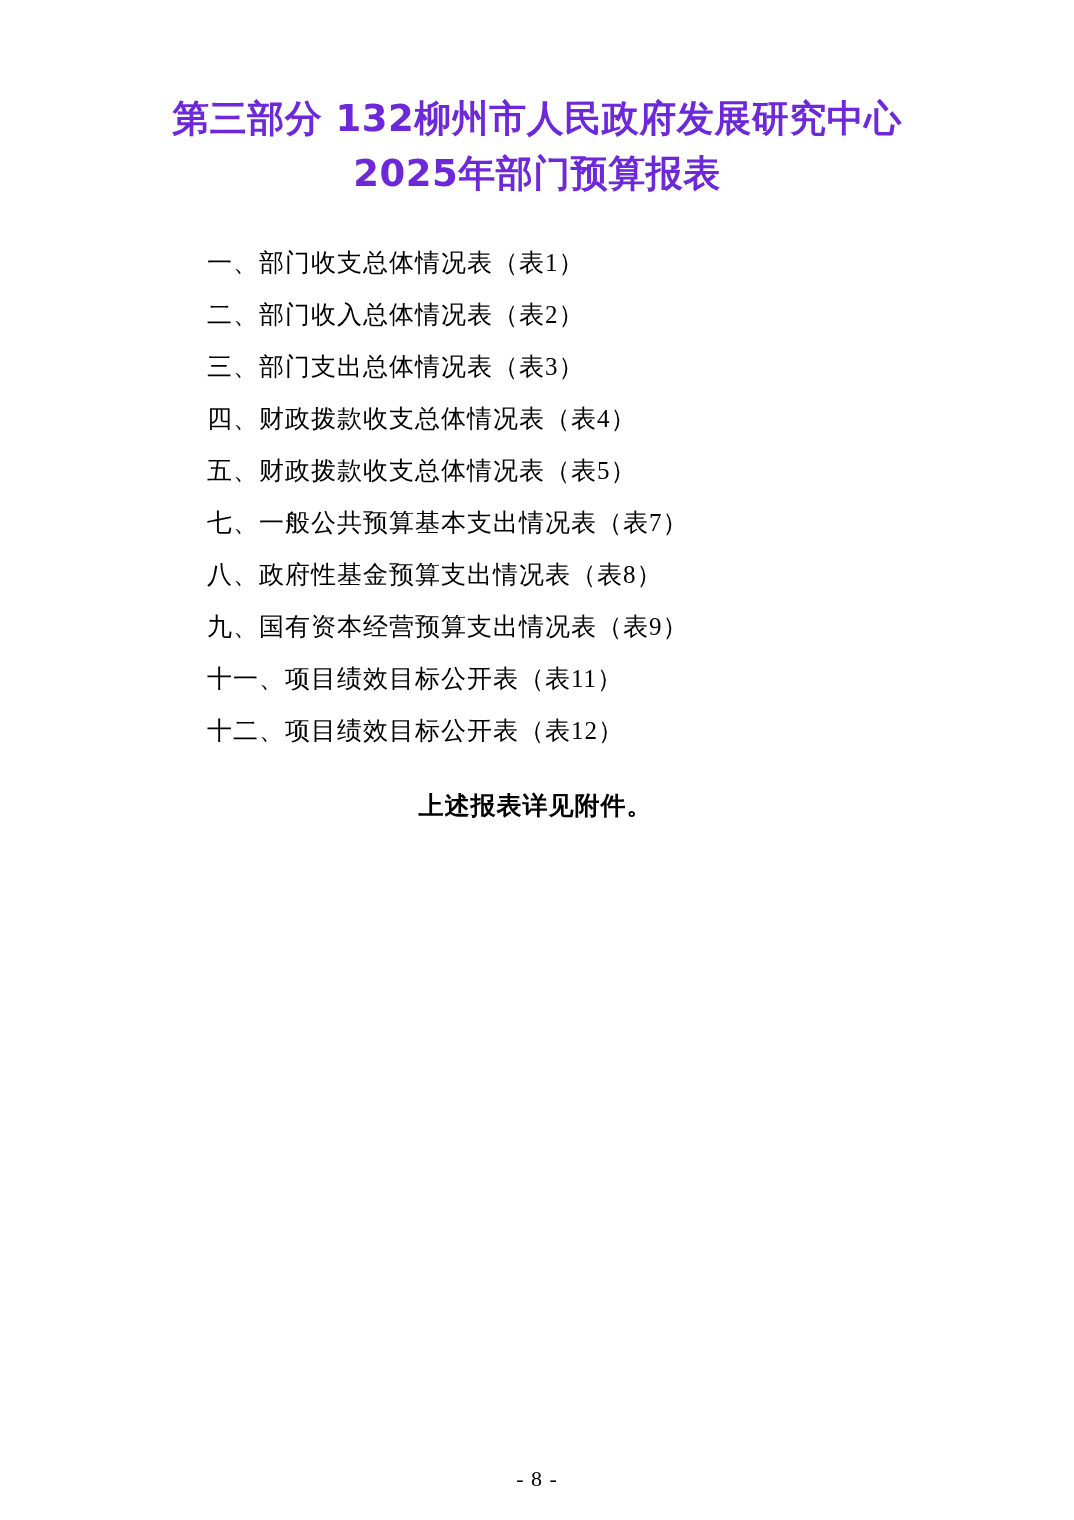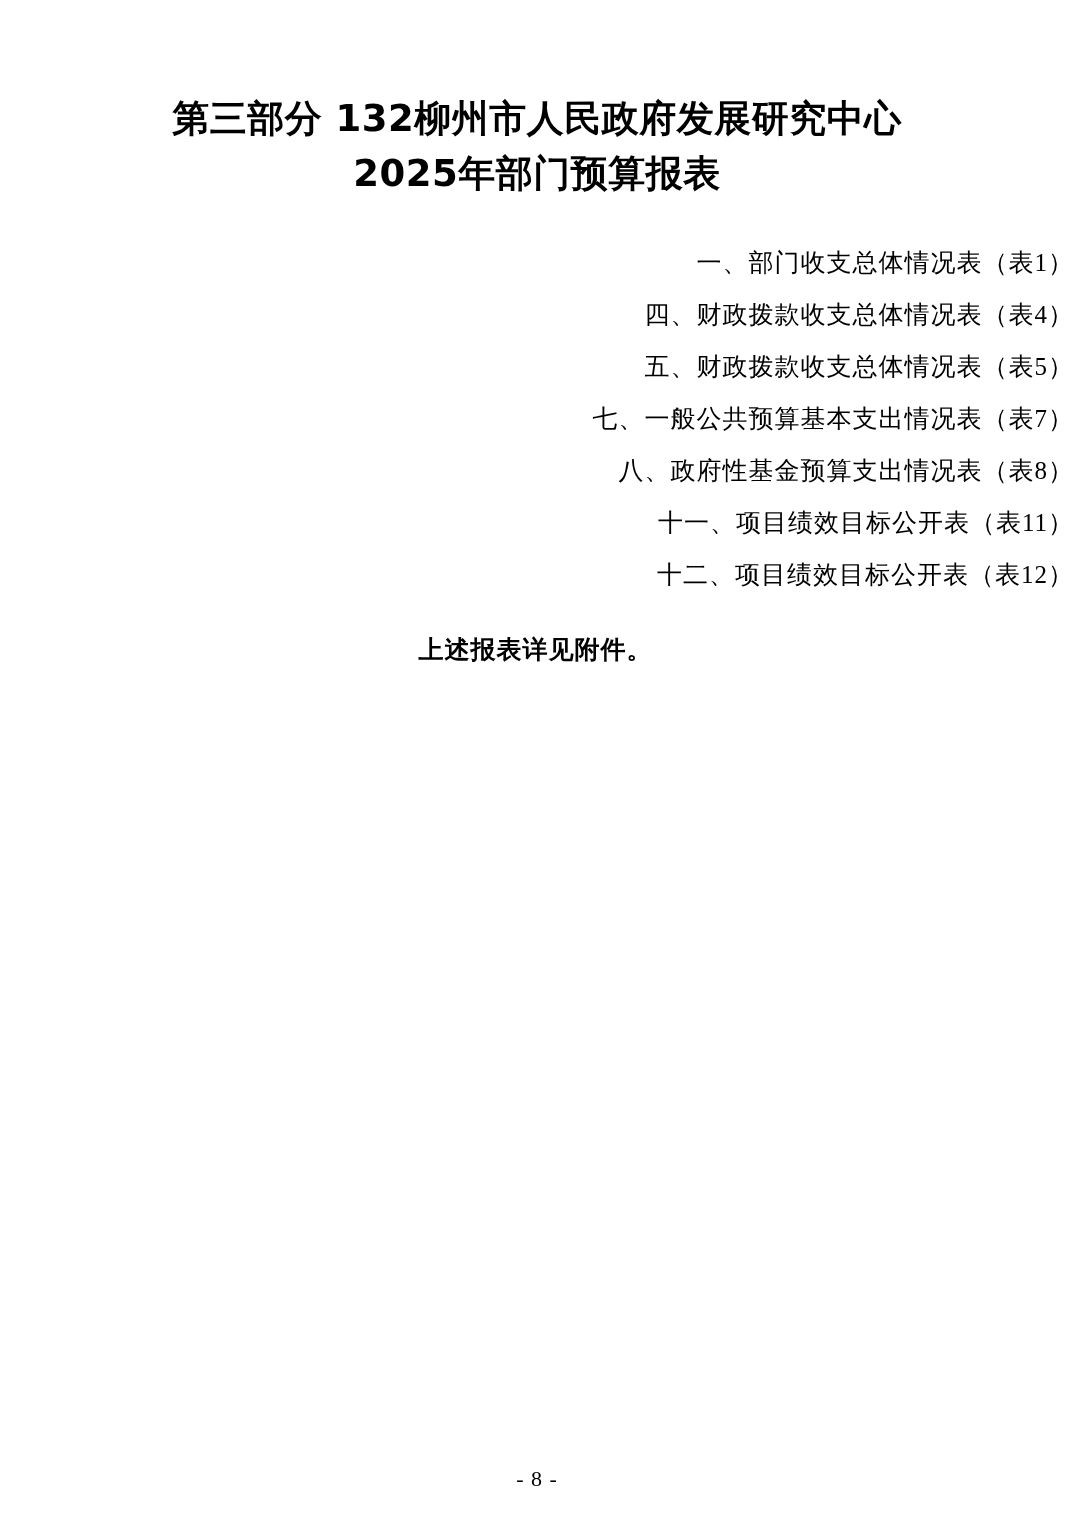--- a/index.html
+++ b/index.html
@@ -23,31 +23,30 @@
   }
   .doc-title {
     margin: 0;
     padding-top: 92px;
     text-align: center;
     font-family: "DejaVu Sans", "Liberation Sans", sans-serif;
     font-weight: bold;
     font-size: 37px;
     line-height: 1.48;
     letter-spacing: 0.5px;
-    color: #000000;
+    color: #6d28d9;
   }
   .doc-title .line2 {
     display: block;
   }
   .toc {
-    margin: 0;
+    margin: 7px;
     padding: 0;
     list-style: none;
     margin-top: 48px;
-    text-align: right;
   }
   .toc-item {
     font-family: "Liberation Serif", "DejaVu Serif", serif;
     font-size: 25px;
     line-height: 1.0;
     padding-left: 200px;
     margin-bottom: 27px;
     letter-spacing: 1px;
     white-space: nowrap;
   }
@@ -77,24 +76,27 @@
 
 <div class="page">
 
   <h1 class="doc-title">
     <span class="line1">第三部分  132柳州市人民政府发展研究中心</span>
     <span class="line2">2025年部门预算报表</span>
   </h1>
 
   <ul class="toc">
     <li class="toc-item">一、部门收支总体情况表（表1）</li>
+    <li class="toc-item">二、部门收入总体情况表（表2）</li>
+    <li class="toc-item">三、部门支出总体情况表（表3）</li>
     <li class="toc-item">四、财政拨款收支总体情况表（表4）</li>
     <li class="toc-item">五、财政拨款收支总体情况表（表5）</li>
     <li class="toc-item">七、一般公共预算基本支出情况表（表7）</li>
     <li class="toc-item">八、政府性基金预算支出情况表（表8）</li>
+    <li class="toc-item">九、国有资本经营预算支出情况表（表9）</li>
     <li class="toc-item">十一、项目绩效目标公开表（表11）</li>
     <li class="toc-item">十二、项目绩效目标公开表（表12）</li>
   </ul>
 
   <div class="footnote">上述报表详见附件。</div>
 
   <div class="page-number">- 8 -</div>
 
 </div>
 

